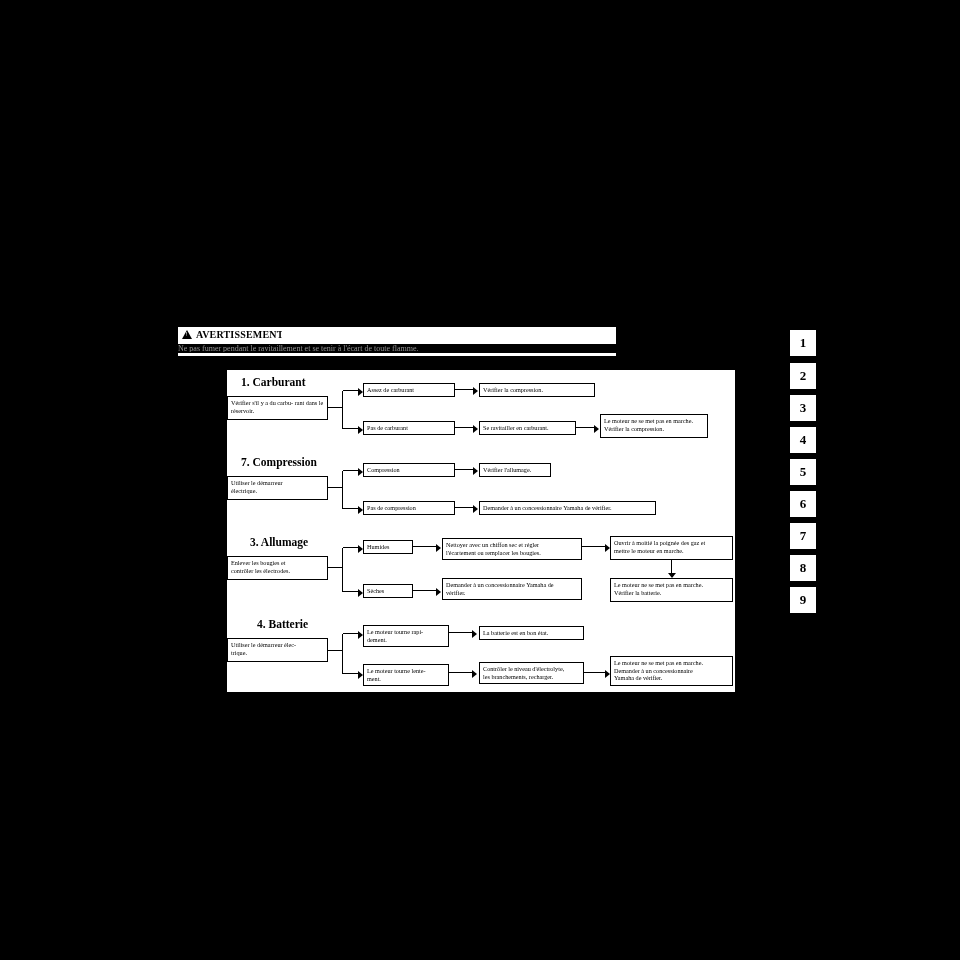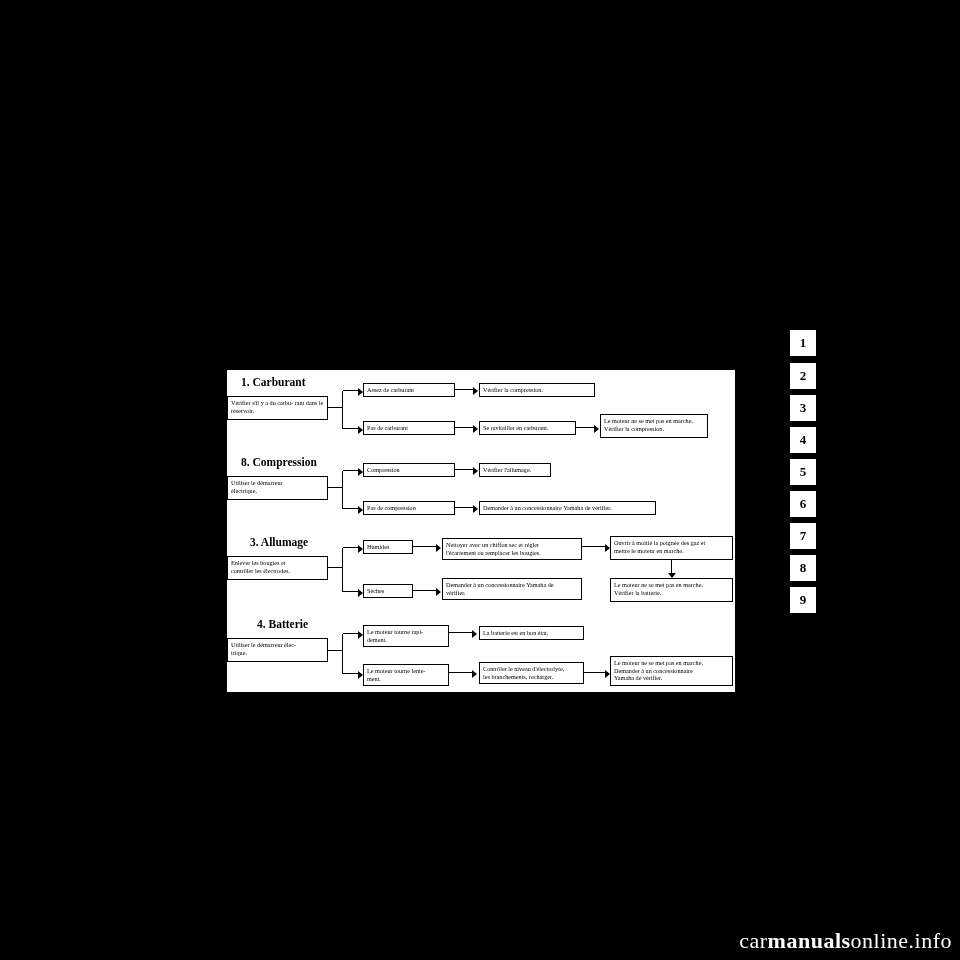--- a/index.html
+++ b/index.html
@@ -37,20 +37,30 @@
 
   
   .wm{position:absolute;right:8px;bottom:6px;color:#fff;font-family:"Liberation Serif",serif;font-size:22px;letter-spacing:.5px;}
   .wm .b{font-weight:bold;}
 </style>
 </head>
 <body>
 
 <div class="page">
 
+  <div class="warn-wrap">
+    <div class="warn-head">
+      <span class="warn-tri"></span>
+      <span class="warn-title">AVERTISSEMENT</span>
+    </div>
+    <div class="warn-bar"></div>
+    <div class="warn-line"></div>
+    <div class="warn-text">Ne pas fumer pendant le ravitaillement et se tenir à l'écart de toute flamme.</div>
+    <div class="warn-line2"></div>
+  </div>
 
   <div class="panel">
 
     <div class="sec-title" style="left:14px;top:6px;">1. Carburant</div>
 
     <div class="box" style="left:0px;top:26px;width:101px;height:24px;">Vérifier s'il y a du carbu-
 rant dans le réservoir.</div>
 
     <div class="conn" style="left:101px;top:37px;width:14px;height:1px;"></div>
     <div class="conn" style="left:115px;top:21px;width:1px;height:38px;"></div>
@@ -63,21 +73,21 @@
     <div class="arr" style="left:228px;top:19px;width:19px;height:1px;"></div>
     <div class="arr" style="left:228px;top:57px;width:19px;height:1px;"></div>
 
     <div class="box" style="left:252px;top:13px;width:116px;height:14px;">Vérifier la compression.</div>
     <div class="box" style="left:252px;top:51px;width:97px;height:14px;">Se ravitailler en carburant.</div>
 
     <div class="arr" style="left:349px;top:57px;width:19px;height:1px;"></div>
     <div class="box" style="left:373px;top:44px;width:108px;height:24px;white-space:pre-line;">Le moteur ne se met pas en marche.
 Vérifier la compression.</div>
 
-    <div class="sec-title" style="left:14px;top:86px;">8. Compression</div>
+    <div class="sec-title" style="left:14px;top:86px;">7. Compression</div>
 
     <div class="box" style="left:0px;top:106px;width:101px;height:24px;white-space:pre-line;">Utiliser le démarreur
 électrique.</div>
 
     <div class="conn" style="left:101px;top:117px;width:14px;height:1px;"></div>
     <div class="conn" style="left:115px;top:101px;width:1px;height:38px;"></div>
     <div class="arr" style="left:116px;top:100px;width:16px;height:1px;"></div>
     <div class="arr" style="left:116px;top:138px;width:16px;height:1px;"></div>
 
     <div class="box" style="left:136px;top:93px;width:92px;height:14px;">Compression</div>
@@ -152,15 +162,14 @@
   <div class="tab" style="left:790px;top:330px;">1</div>
   <div class="tab" style="left:790px;top:363px;">2</div>
   <div class="tab" style="left:790px;top:395px;">3</div>
   <div class="tab" style="left:790px;top:427px;">4</div>
   <div class="tab" style="left:790px;top:459px;">5</div>
   <div class="tab" style="left:790px;top:491px;">6</div>
   <div class="tab" style="left:790px;top:523px;">7</div>
   <div class="tab" style="left:790px;top:555px;">8</div>
   <div class="tab" style="left:790px;top:587px;">9</div>
 
-  <div class="wm"><span>car</span><span class="b">manuals</span><span>online.info</span></div>
 
 </div>
 
 </body></html>

